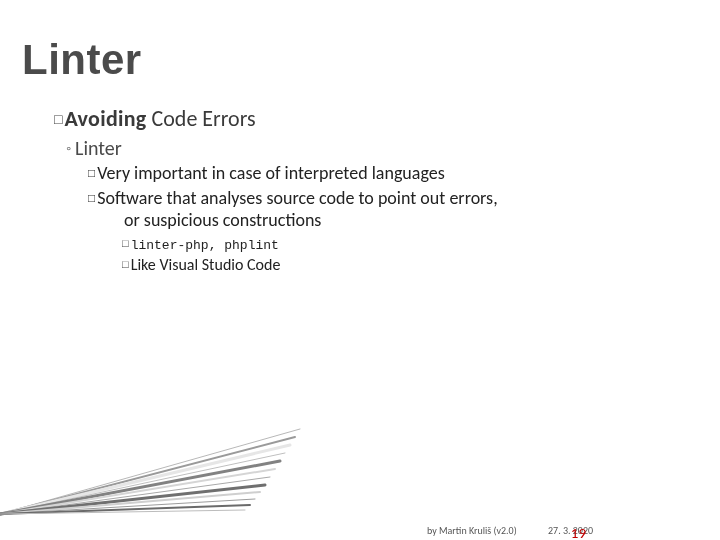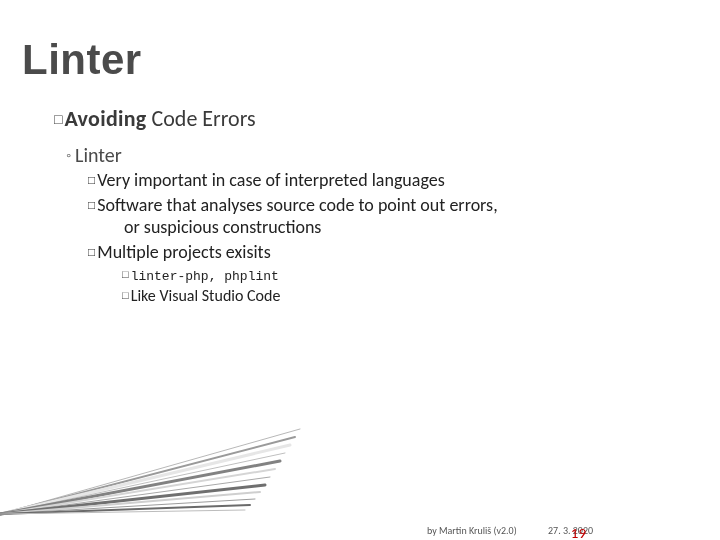--- a/index.html
+++ b/index.html
@@ -4,21 +4,21 @@
 <style>
   * { margin: 0; padding: 0; box-sizing: border-box; }
   html, body { width: 720px; height: 540px; background: #fff; font-family: "Segoe UI", "Candara", "Calibri", Arial, sans-serif; color: #18181a; overflow: hidden; }
   .slide { position: relative; width: 604px; height: 540px; }
   .title { position: absolute; top: 36px; left: 22px; font-size: 42px; font-weight: 700; color: #4b4b4b; letter-spacing: 0.5px; font-family: "Segoe UI", Arial, sans-serif; }
   .body { position: absolute; top: 105px; left: 54px; right: 40px; }
   .lvl1 { font-size: 22px; color: #3a3a3a; margin-bottom: 2px; }
   .lvl1 .bullet { font-family: "Segoe UI Symbol", Arial; font-size: 14px; vertical-align: 2px; margin-right: 2px; color: #444; }
   .lvl1 .word1 { font-weight: 700; letter-spacing: 0.3px; }
   .lvl1 .rest { font-weight: 400; }
-  .lvl2 { font-size: 20px; color: #4a4a4a; margin-left: 12px; margin-top: 11px; margin-bottom: 2px; }
+  .lvl2 { font-size: 20px; color: #4a4a4a; margin-left: 12px; margin-top: 4px; margin-bottom: 2px; }
   .lvl2 .ring { font-size: 14px; vertical-align: 2px; margin-right: 4px; color: #777; }
   .lvl3 { font-size: 18px; color: #222; margin-left: 34px; margin-top: 2px; line-height: 1.25; }
   .lvl3 .sq { font-family: "Segoe UI Symbol", Arial; font-size: 12px; vertical-align: 2px; margin-right: 2px; color: #333; }
   .lvl3 .cont { display: block; margin-left: 36px; }
   .lvl3 .inline { }
   .lvl4 { font-size: 16px; color: #222; margin-left: 68px; margin-top: 2px; }
   .lvl4 .sq { font-family: "Segoe UI Symbol", Arial; font-size: 11px; vertical-align: 2px; margin-right: 2px; color: #444; }
   .lvl4 .mono { font-family: "Consolas", "Courier New", monospace; font-size: 13px; }
   .flare { position: absolute; left: 0; bottom: 26px; width: 300px; height: 95px; overflow: visible; pointer-events: none; }
   .footer { position: absolute; bottom: 16px; width: 100%; font-size: 10px; color: #555; }
@@ -46,23 +46,20 @@
     <div class="lvl3">
       <span class="sq">□</span><span>Very important in case of interpreted languages</span>
     </div>
 
     <div class="lvl3">
       <span class="sq">□</span><span class="inline">Software that analyses source code to point out errors,</span>
       <span class="cont">or suspicious constructions</span>
     </div>
 
 
-    <div class="lvl3">
-      <span class="sq">□</span><span>Multiple projects exisits</span>
-    </div>
 
     <div class="lvl4">
       <span class="sq">□</span><span class="mono">linter-php, phplint</span>
     </div>
 
 
     <div class="lvl4">
       <span class="sq">□</span><span>Like Visual Studio Code</span>
     </div>
 

